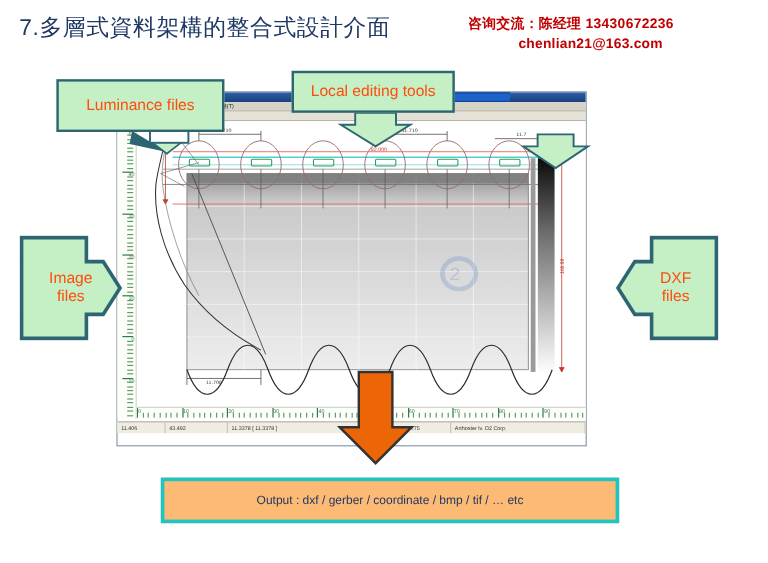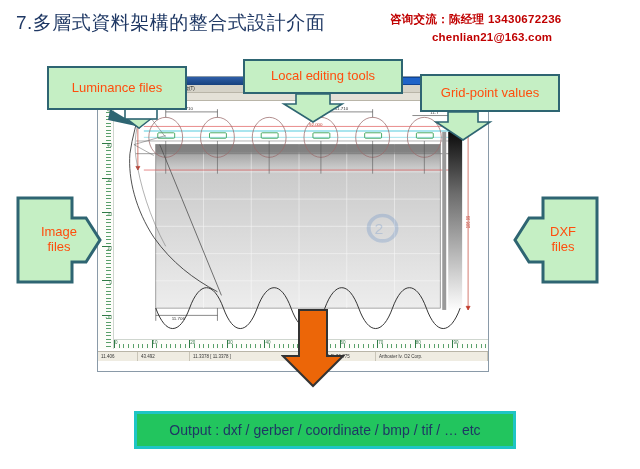--- a/index.html
+++ b/index.html
@@ -73,21 +73,21 @@
   .statusbar .cell{ padding:0 3px; border-right:1px solid #c9c5b8; height:100%;
                     line-height:10px; white-space:nowrap; overflow:hidden; }
 
   
   .callout{
     position:absolute; background:#c5efc4; border:2px solid #2e6572;
     display:flex; align-items:center; justify-content:center;
     color:#ff4d0d; font-size:13px; text-align:center; line-height:1.15;
   }
   .co-lum  { left:47px;  top:66px;  width:140px; height:44px; }
-  .co-tools{ left:243px; top:59px;  width:160px; height:35px;text-align:right; }
+  .co-tools{ left:243px; top:59px;  width:136px; height:35px;text-align:right; }
   .co-grid { left:420px; top:74px;  width:140px; height:38px; }
 
   
   .arrow-call{
     position:absolute; color:#ff4d0d; font-size:13px; text-align:center;
     display:flex; align-items:center; justify-content:center; line-height:1.15;
   }
   .arrow-call svg{ position:absolute; inset:0; width:100%; height:100%; }
   .arrow-call .txt{ position:relative; z-index:2; }
   .co-img { left:16px;  top:196px; width:86px; height:88px; }
@@ -95,24 +95,24 @@
 
   
   .conn{ position:absolute; }
   .blue-bar{
     position:absolute; left:377px; top:77px; width:48px; height:8px;
     background:#1f63c8; border-top:1px solid #104497; border-bottom:1px solid #104497;
   }
 
   
   .output-box{
-    position:absolute; left:134px; top:411px; width:382px; height:38px;
-    background:#22c55e; border:3px solid #1fc5c5;
+    position:absolute; left:134px; top:398px; width:382px; height:38px;
+    background:#fdba74; border:3px solid #1fc5c5;
     display:flex; align-items:center; justify-content:center;
-    color:#1f3864; font-size:14px; white-space:nowrap;
+    color:#1f3864; font-size:10px; white-space:nowrap;
   }
 
   .orange-arrow{ position:absolute; left:281px; top:308px; width:64px; height:80px; }
 </style>
 </head>
 <body>
 
 <div class="slide">
 
   <div class="title-cn">7.多層式資料架構的整合式設計介面</div>
@@ -466,21 +466,20 @@
 
     <polygon points="448,112 478,112 478,122 490,122 463,140 436,122 448,122" fill="#c5efc4" stroke="#2e6572" stroke-width="1.6"></polygon>
 
     <rect x="125" y="103" width="32" height="16" fill="#ffffff" stroke="#2e6572" stroke-width="1.6"></rect>
   </svg>
 
   <div class="blue-bar"></div>
 
   <div class="callout co-lum">Luminance files</div>
   <div class="callout co-tools">Local editing tools</div>
-  <div class="callout co-grid">Grid-point values</div>
 
   <div class="arrow-call co-img">
     <svg viewBox="0 0 86 88" preserveAspectRatio="none">
       <polygon points="2,2 56,2 56,22 70,22 84,44 70,66 56,66 56,86 2,86" fill="#c5efc4" stroke="#2e6572" stroke-width="3"></polygon>
     </svg>
     <span class="txt">
       <span>Image</span><br>
       <span>files</span>
     </span>
   </div>

